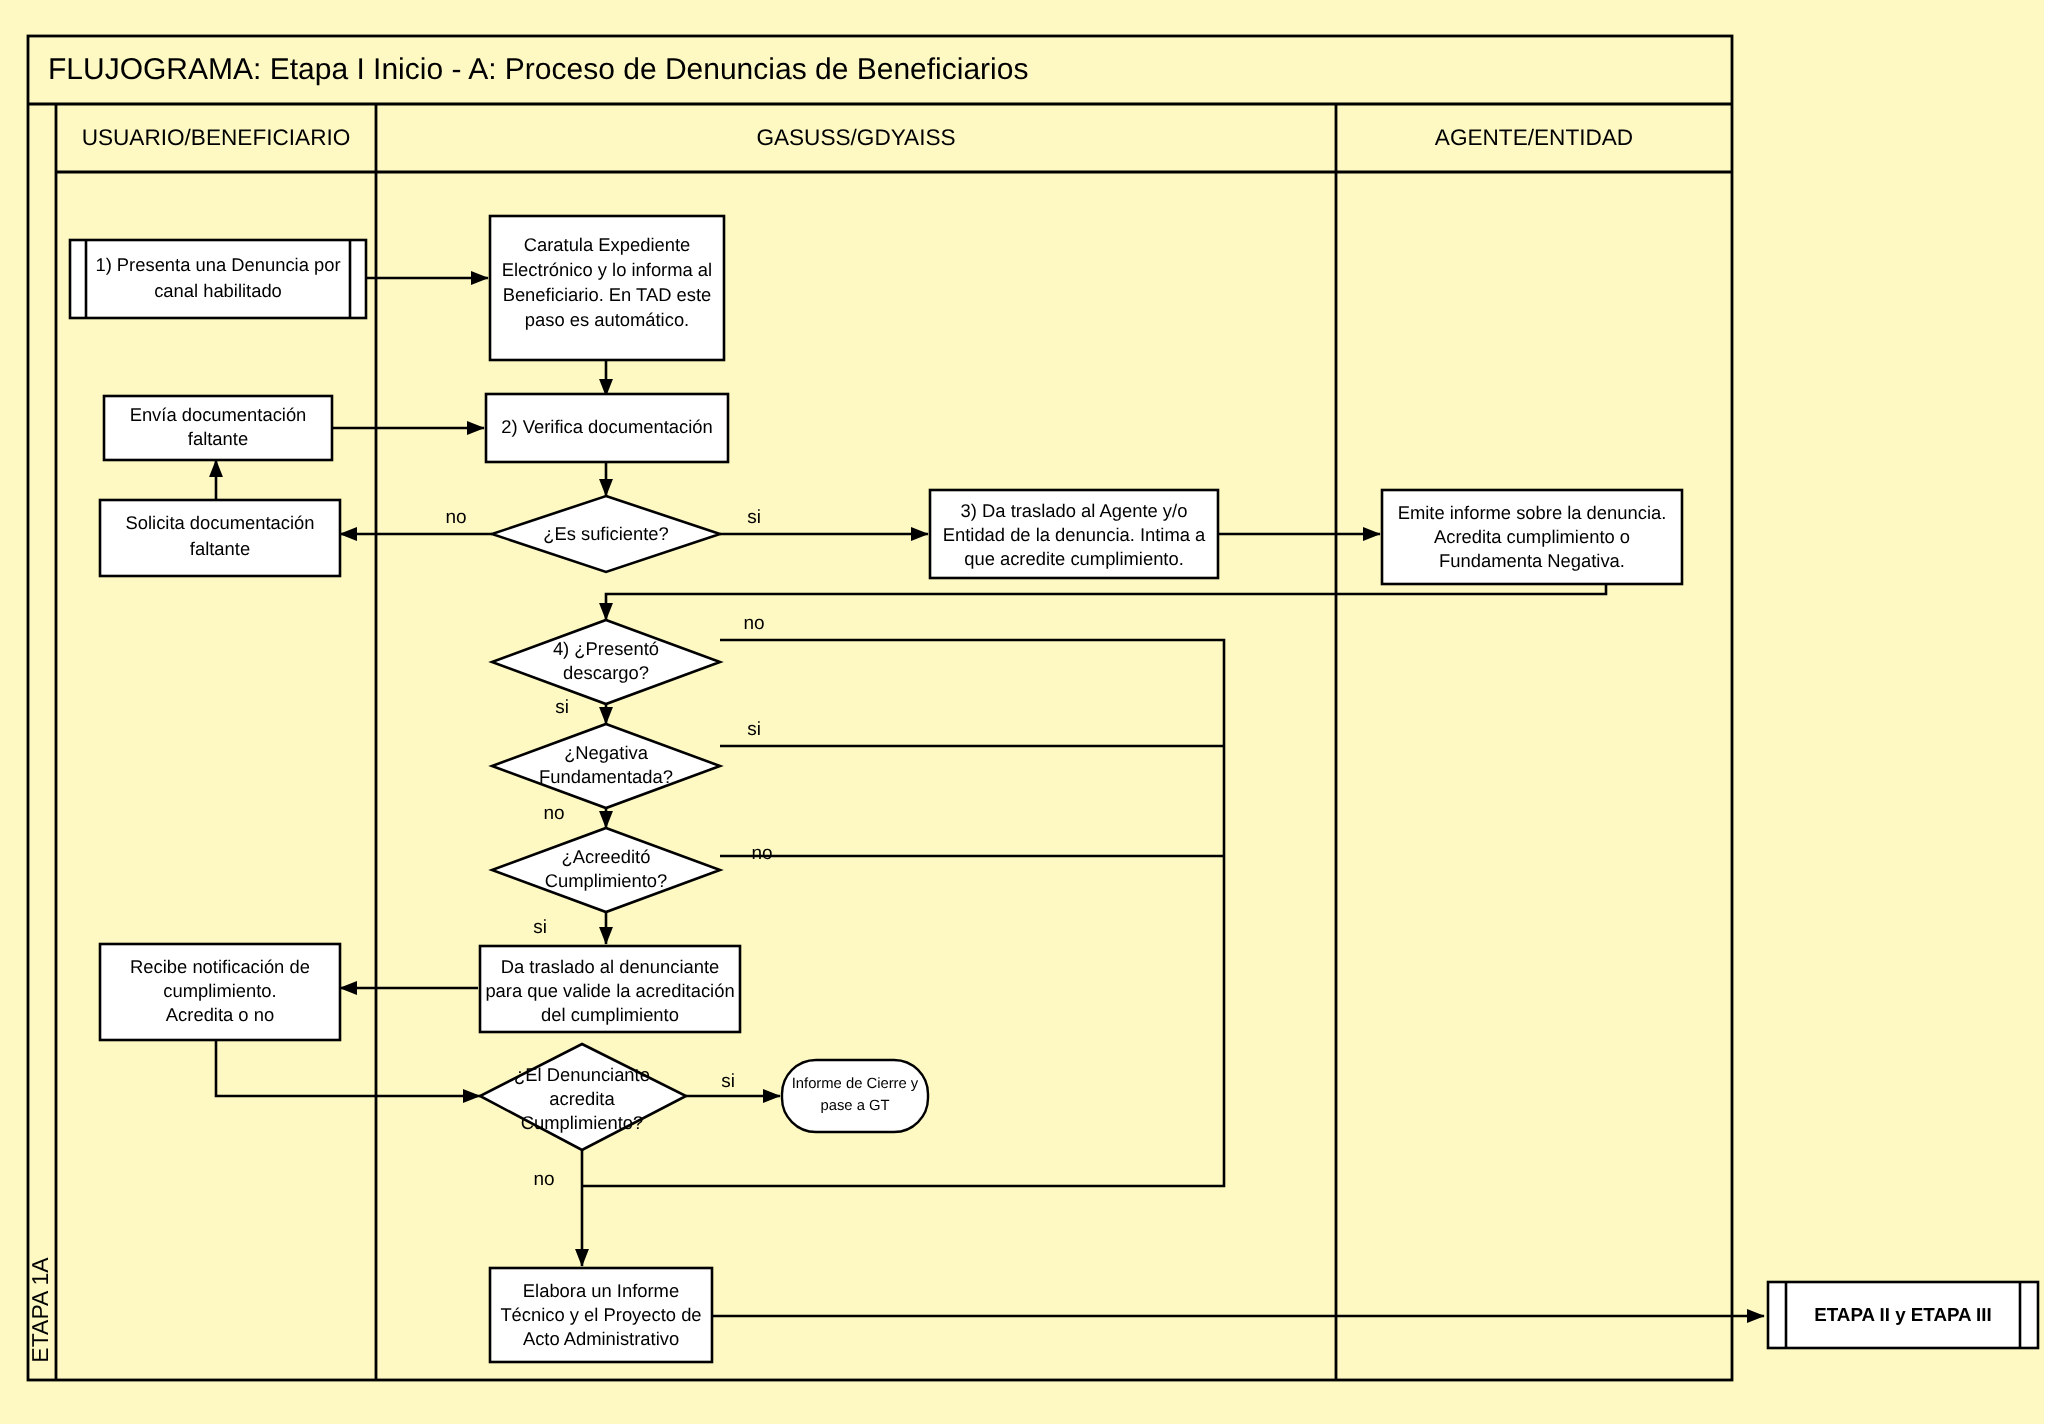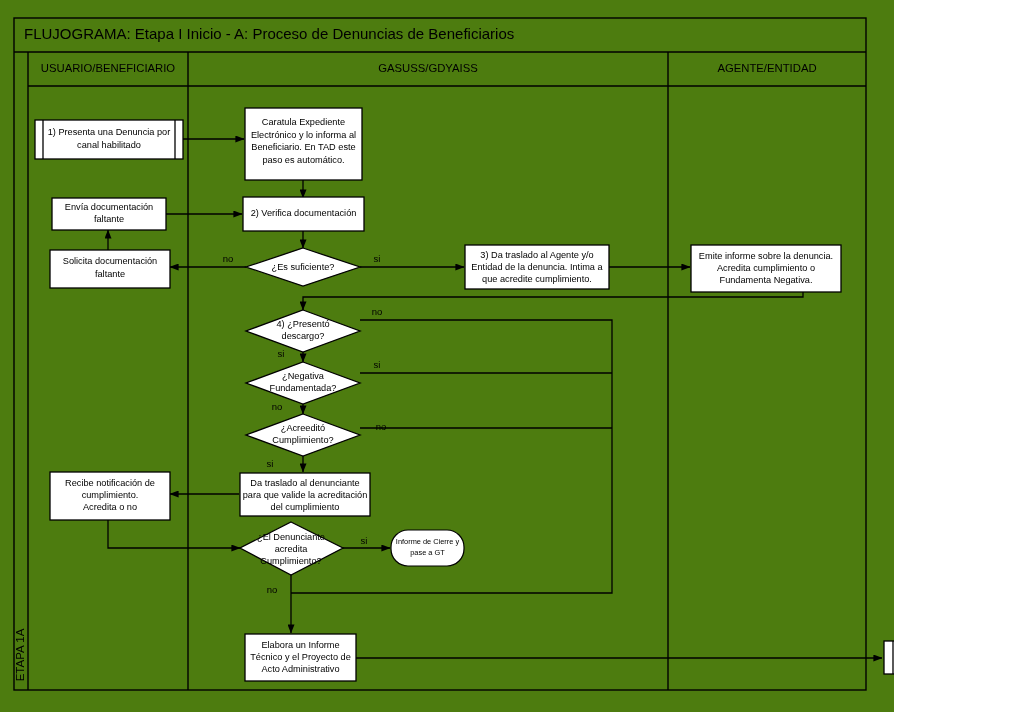--- a/index.html
+++ b/index.html
@@ -5,23 +5,23 @@
   html, body {
     margin: 0;
     padding: 0;
     background: #ffffff;
   }
   body {
     font-family: "Liberation Sans", sans-serif;
   }
   #canvas {
     position: relative;
-    width: 894px;
+    width: 1022px;
     height: 712px;
-    background: #4d7c0f;
+    background: #fef9c3;
     overflow: hidden;
   }
   svg.flow {
     position: absolute;
     top: 0;
     left: 0;
     width: 1030px;
     height: 712px;
   }
   .frame-line {

